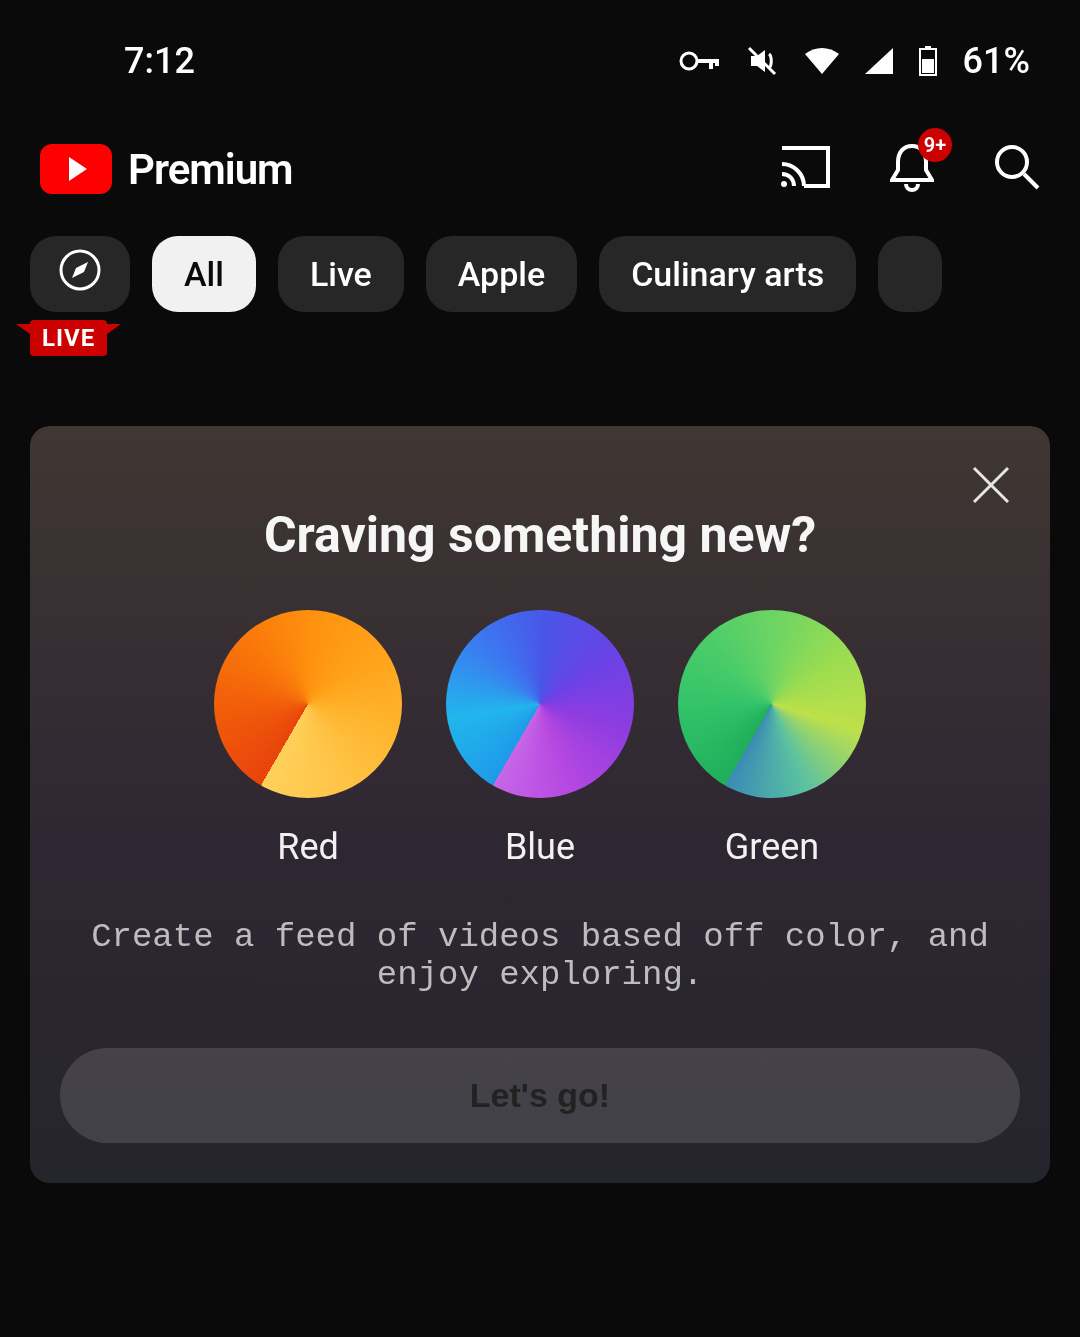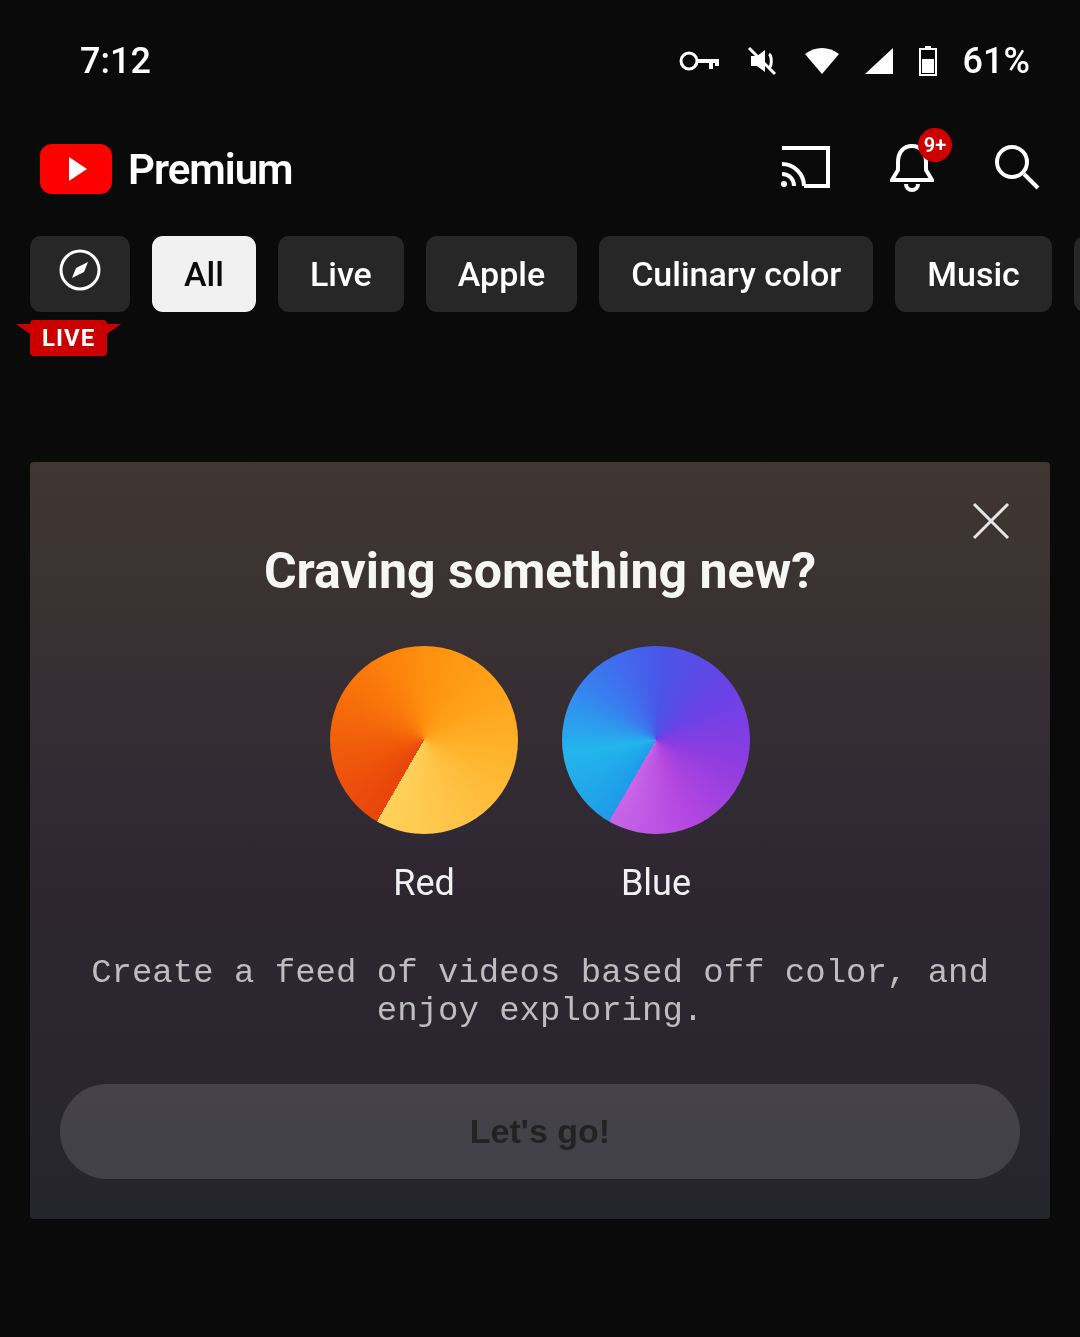--- a/index.html
+++ b/index.html
@@ -13,20 +13,21 @@
   }
 
   
   .status-bar {
     display: flex;
     justify-content: space-between;
     align-items: center;
     padding: 40px 50px 20px 80px;
     font-size: 36px;
     font-weight: 500;
+    margin-left: 44px;
   }
   .status-right {
     display: flex;
     align-items: center;
     gap: 26px;
     font-weight: 500;
   }
   .status-right svg { display: block; }
 
   
@@ -91,21 +92,21 @@
     display: flex;
     gap: 22px;
     padding: 10px 30px 0 30px;
     overflow: hidden;
   }
   .chip {
     background: #272727;
     color: #fff;
     font-size: 34px;
     font-weight: 500;
-    border-radius: 11px;
+    border-radius: 26px;
     padding: 16px 32px;
     white-space: nowrap;
     display: flex;
     align-items: center;
     justify-content: center;
     height: 76px;
   }
   .chip.explore { padding: 16px 28px; }
   .chip.active { background: #f1f1f1; color: #0a0a0a; }
 
@@ -127,22 +128,22 @@
     position: absolute;
     top: 4px;
     width: 0; height: 0;
     border-top: 10px solid #cc0000;
   }
   .live-tag::before { left: -14px; border-left: 14px solid transparent; }
   .live-tag::after  { right: -14px; border-right: 14px solid transparent; }
 
   
   .promo {
-    margin: 106px 30px 0 30px;
-    border-radius: 4px;
+    margin: 70px 30px 0 30px;
+    border-radius: 20px;
     background: linear-gradient(180deg, rgba(70,60,55,0.9) 0%, rgba(50,42,55,0.9) 55%, rgba(40,40,48,0.9) 100%);
     padding: 40px 30px 40px 30px;
     position: relative;
   }
   .promo-close {
     position: absolute;
     top: 36px;
     right: 36px;
   }
   .promo-title {
@@ -288,24 +289,21 @@
   <div class="chip active">
     <span>All</span>
   </div>
   <div class="chip">
     <span>Live</span>
   </div>
   <div class="chip">
     <span>Apple</span>
   </div>
   <div class="chip">
-    <span>Culinary color</span>
-  </div>
-  <div class="chip">
-    <span>Music</span>
+    <span>Culinary arts</span>
   </div>
   <div class="chip">
     
   </div>
 </div>
 
 <div class="live-tag-wrap">
   <span class="live-tag">LIVE</span>
 </div>
 
@@ -322,20 +320,24 @@
 
   <div class="color-row">
     <div class="color-item">
       <div class="swatch red"></div>
       <div class="color-label">Red</div>
     </div>
     <div class="color-item">
       <div class="swatch blue"></div>
       <div class="color-label">Blue</div>
     </div>
+    <div class="color-item">
+      <div class="swatch green"></div>
+      <div class="color-label">Green</div>
+    </div>
   </div>
 
   <div class="promo-desc">Create a feed of videos based off color, and enjoy exploring.</div>
 
   <button class="promo-cta">
     <span>Let's go!</span>
   </button>
 </div>
 
 </body></html>

